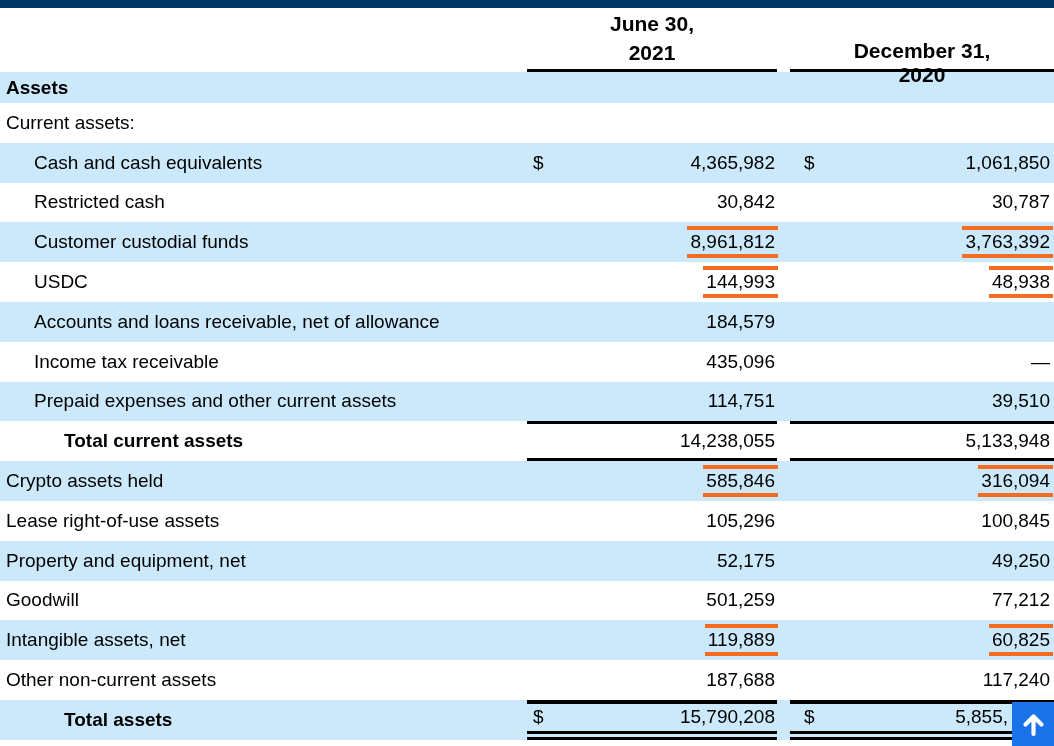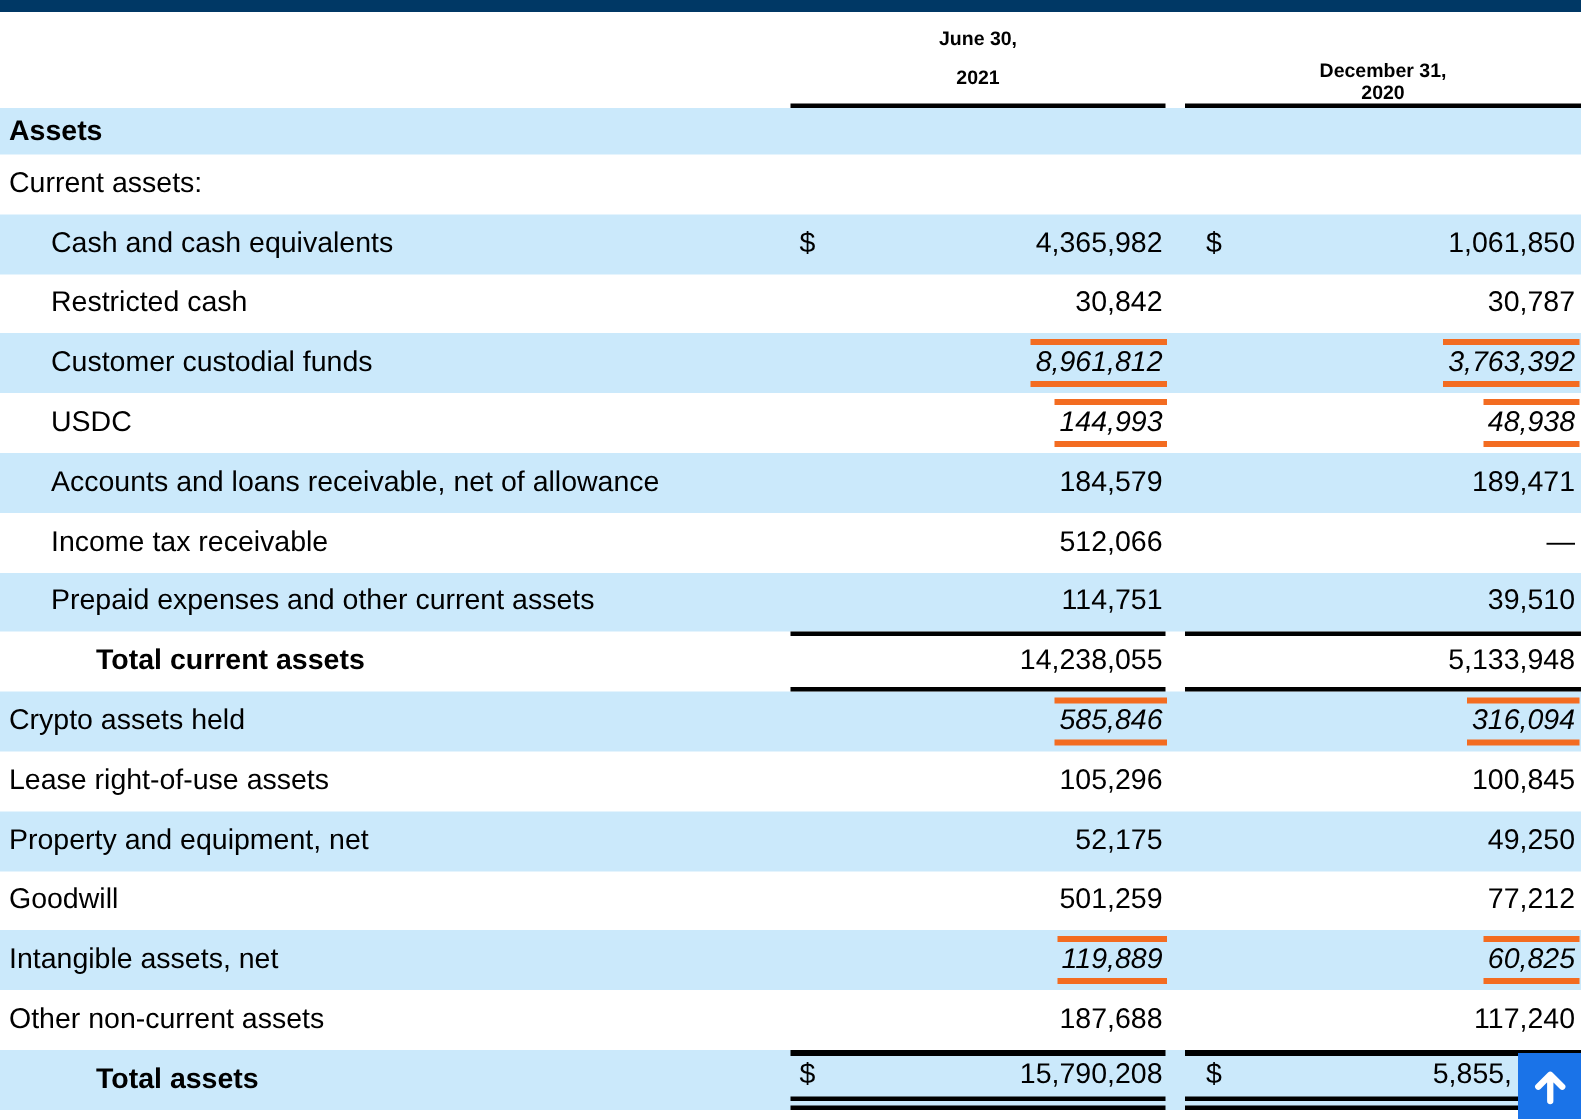--- a/index.html
+++ b/index.html
@@ -12,41 +12,41 @@
   }
   *{box-sizing:border-box;margin:0;padding:0;}
   html,body{background:#fff;}
   body{font-family:"Liberation Sans", sans-serif;color:#000;}
   .page{position:relative;width:1054px;height:746px;background:#fff;overflow:hidden;}
   .top-bar{width:100%;height:8px;background:var(--navy);}
   
   .head-row{display:flex;height:64px;align-items:stretch;}
   .head-spacer{width:527px;flex:none;}
   .head-col{display:flex;flex-direction:column;justify-content:space-evenly;text-align:center;
-            font-weight:bold;font-size:13px;border-bottom:3px solid var(--rule);}
+            font-weight:bold;font-size:21px;border-bottom:3px solid var(--rule);}
   .head-col.c1{width:250px;flex:none;}
   .head-col.c2{width:264px;flex:none;margin-top:31px;}
   .colgap{width:13px;flex:none;}
   
   .row{display:flex;height:var(--rowh);align-items:center;font-size:19px;}
   .row.bg-blue{background:var(--lightblue);}
   .row.bold{font-weight:bold;}
   .row.section{height:31px;}
   .label{width:527px;flex:none;white-space:nowrap;overflow:hidden;}
   .ind0 .label{padding-left:6px;}
   .ind1 .label{padding-left:34px;}
   .ind2 .label{padding-left:64px;font-weight:bold;}
   .cg{align-self:stretch;display:flex;align-items:center;justify-content:space-between;}
   .cg1{width:250px;flex:none;padding-left:6px;padding-right:2px;}
   .cg2{width:264px;flex:none;padding-left:14px;padding-right:4px;}
   .dollar{white-space:pre;}
   .val{margin-left:auto;white-space:nowrap;}
   
   .row.orange .val{border-top:4px solid var(--orange);border-bottom:4px solid var(--orange);
-                   padding:1px 3px;margin-right:-3px;font-style:italic;}
+                   padding:1px 3px;margin-right:-3px;}
   
   .row.rule-total .cg{border-top:3px solid var(--rule);border-bottom:3px solid var(--rule);}
   .row.rule-grand .cg{border-top:4px solid var(--rule);border-bottom:9px double var(--rule);}
   .row.rule-grand .val.cut{padding-right:42px;}
   
   .scroll-top{position:absolute;right:0;bottom:0;width:42px;height:44px;background:var(--btnblue);
               border:none;display:flex;align-items:center;justify-content:center;cursor:pointer;z-index:5;}
 </style>
 </head>
 <body>
@@ -140,30 +140,26 @@
           <span class="val">48,938</span>
         </div>
       </div>
       <div class="row ind1 bg-blue">
         <div class="label">Accounts and loans receivable, net of allowance</div>
         <div class="cg cg1">
           <span class="dollar"></span>
           <span class="val">184,579</span>
         </div>
         <div class="colgap"></div>
-        <div class="cg cg2">
-          <span class="dollar"></span>
-          <span class="val">189,471</span>
-        </div>
       </div>
       <div class="row ind1">
         <div class="label">Income tax receivable</div>
         <div class="cg cg1">
           <span class="dollar"></span>
-          <span class="val">512,066</span>
+          <span class="val">435,096</span>
         </div>
         <div class="colgap"></div>
         <div class="cg cg2">
           <span class="dollar"></span>
           <span class="val">—</span>
         </div>
       </div>
       <div class="row ind1 bg-blue">
         <div class="label">Prepaid expenses and other current assets</div>
         <div class="cg cg1">

